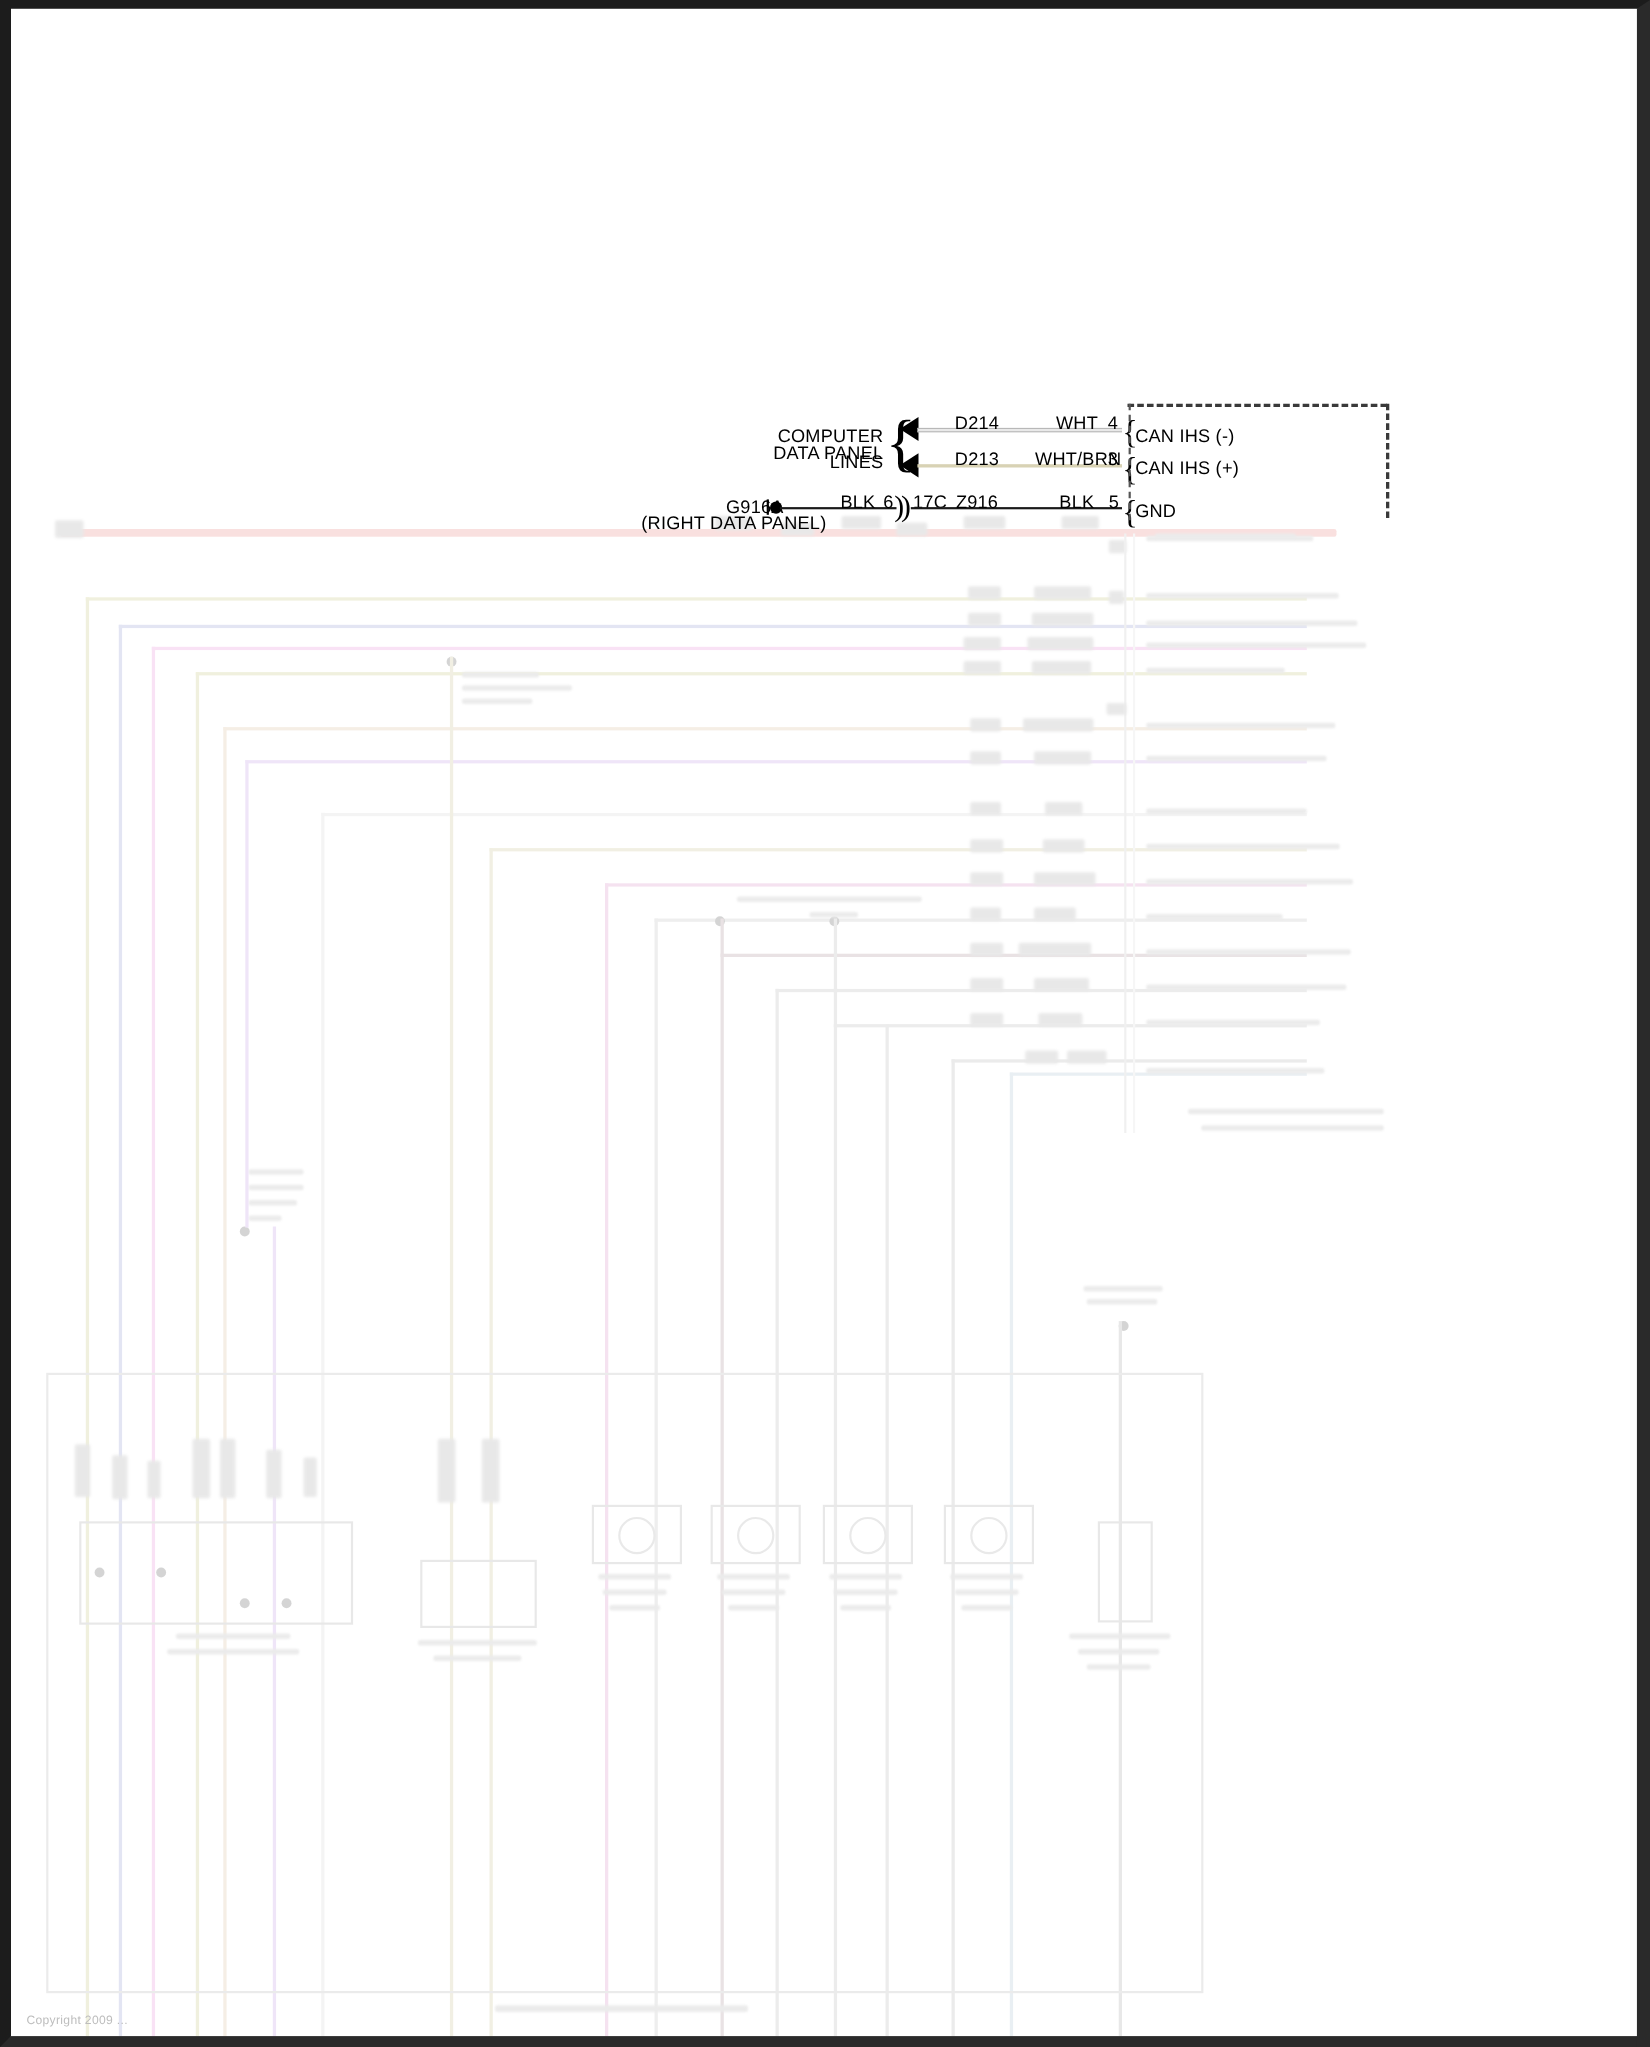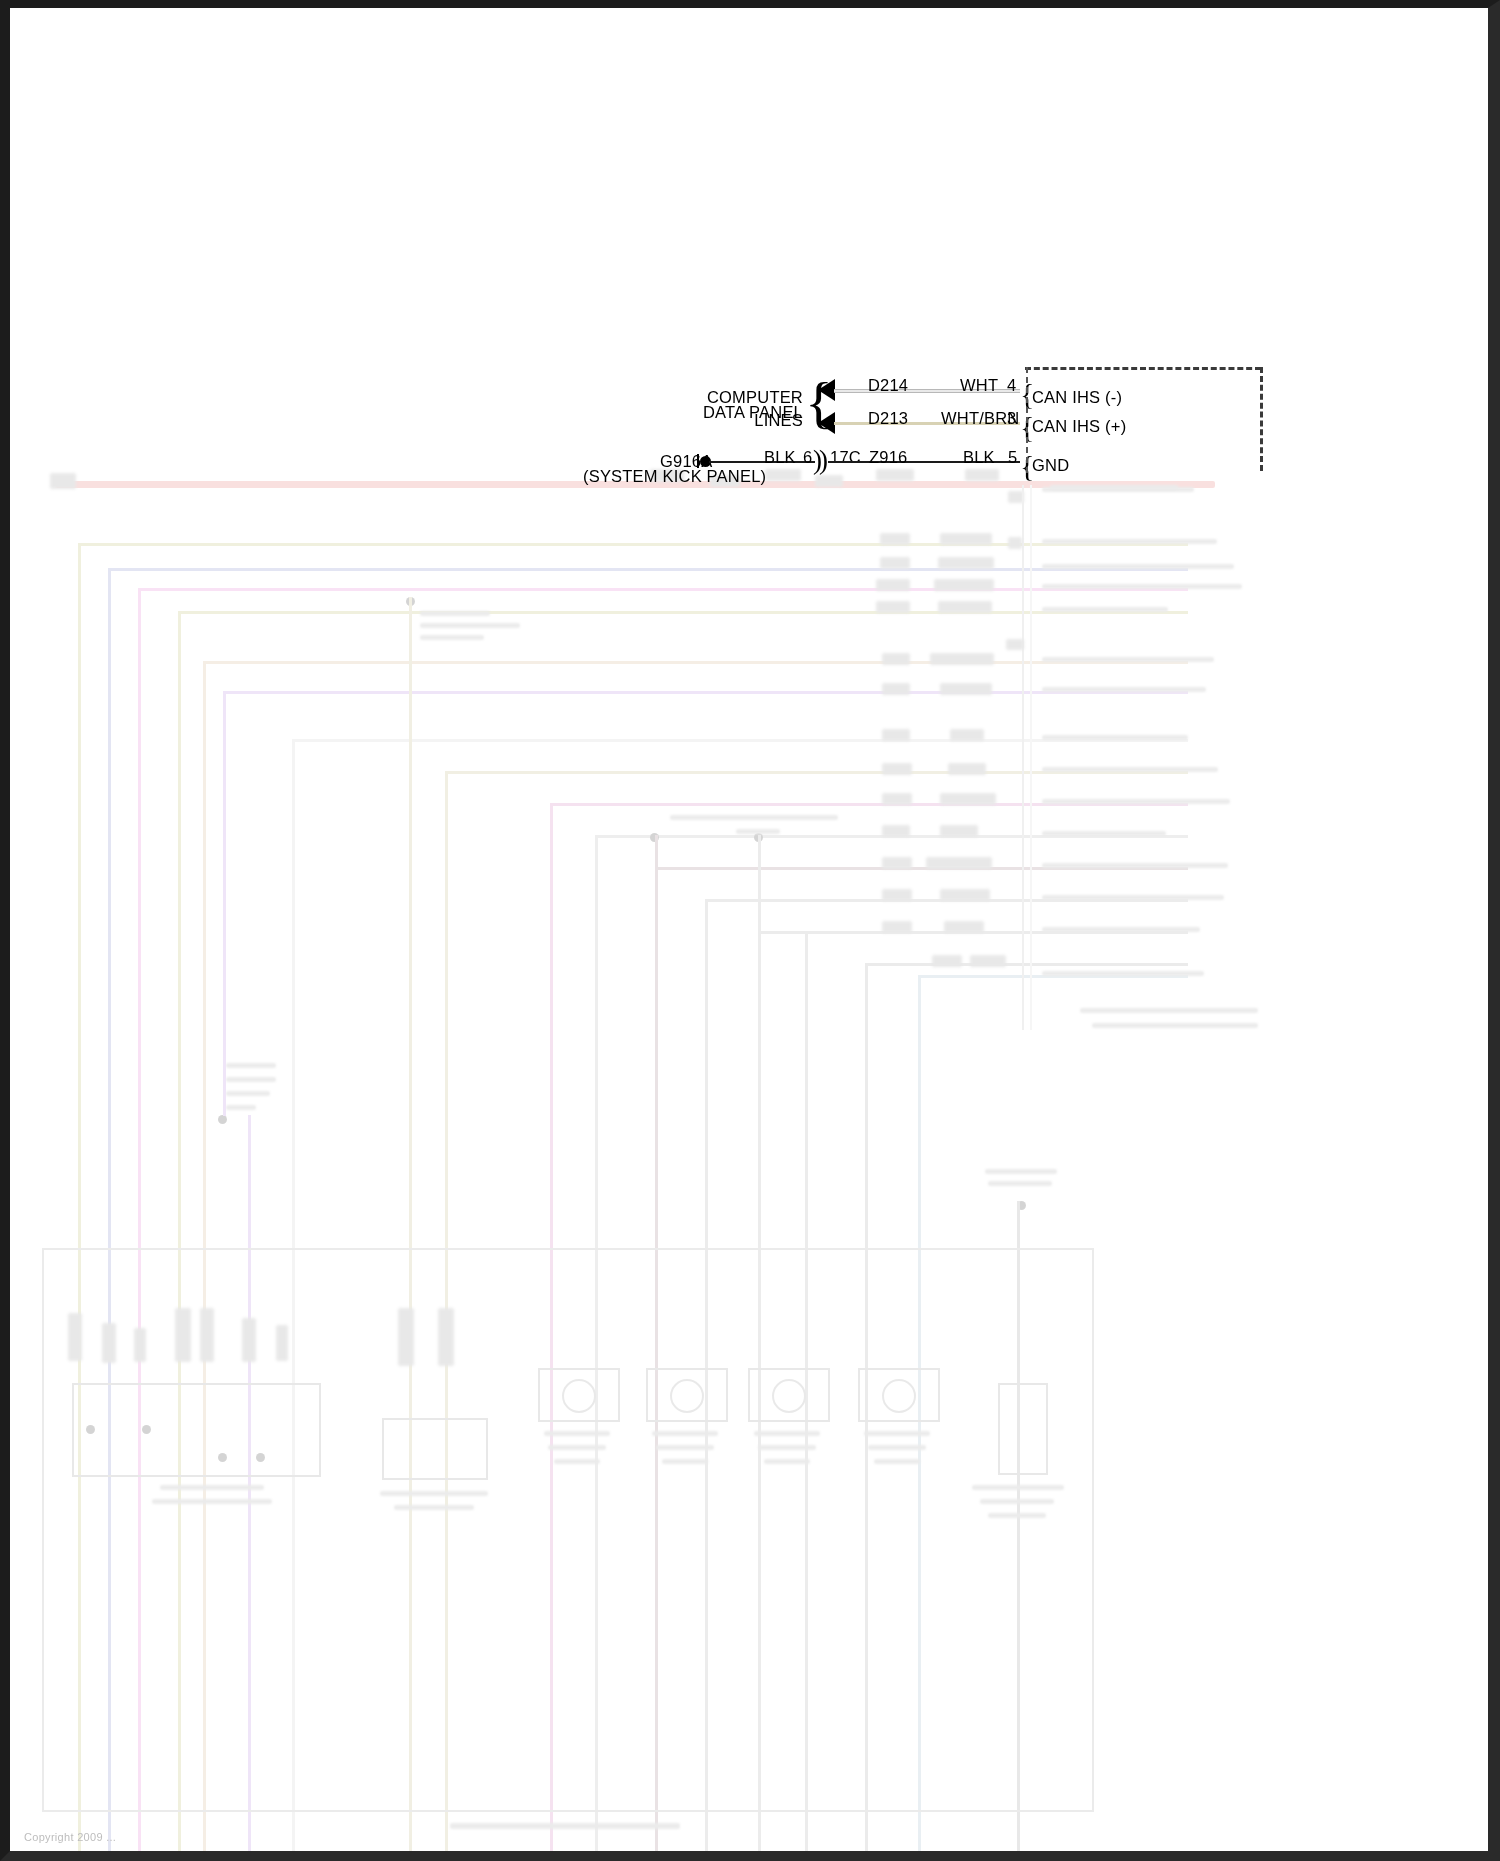--- a/index.html
+++ b/index.html
@@ -243,21 +243,21 @@
 
     <div class="arrow" style="left:808px;top:404px;"></div>
     <div class="wire whtbrn" style="left:824px;top:414px;width:186px;"></div>
     <div class="crisp lbl" style="left:858px;top:401px;">D213</div>
     <div class="crisp lbl" style="left:931px;top:401px;">WHT/BRN</div>
     <div class="crisp lbl" style="left:997px;top:401px;">3</div>
     <div class="cbr" style="left:1010px;top:404px;">{</div>
     <div class="crisp lbl" style="left:1022px;top:409px;">CAN IHS (+)</div>
 
     <div class="crisp lbl" style="left:650px;top:444px;">G916A</div>
-    <div class="crisp lbl" style="left:573px;top:459px;">(SYSTEM KICK PANEL)</div>
+    <div class="crisp lbl" style="left:573px;top:459px;">(RIGHT DATA PANEL)</div>
     <div class="vbar" style="left:687px;top:446px;height:14px;"></div>
     <div class="dot" style="left:690px;top:448px;"></div>
     <div class="wire blk" style="left:699px;top:453px;width:106px;"></div>
     <div class="crisp lbl" style="left:754px;top:440px;">BLK</div>
     <div class="crisp lbl" style="left:793px;top:440px;">6</div>
 
     <div class="crisp" style="left:803px;top:437px;font-size:27px;font-family:'Liberation Serif',serif;letter-spacing:-3px;">))</div>
     <div class="crisp lbl" style="left:820px;top:440px;">17C</div>
 
     <div class="wire blk" style="left:818px;top:453px;width:192px;"></div>

